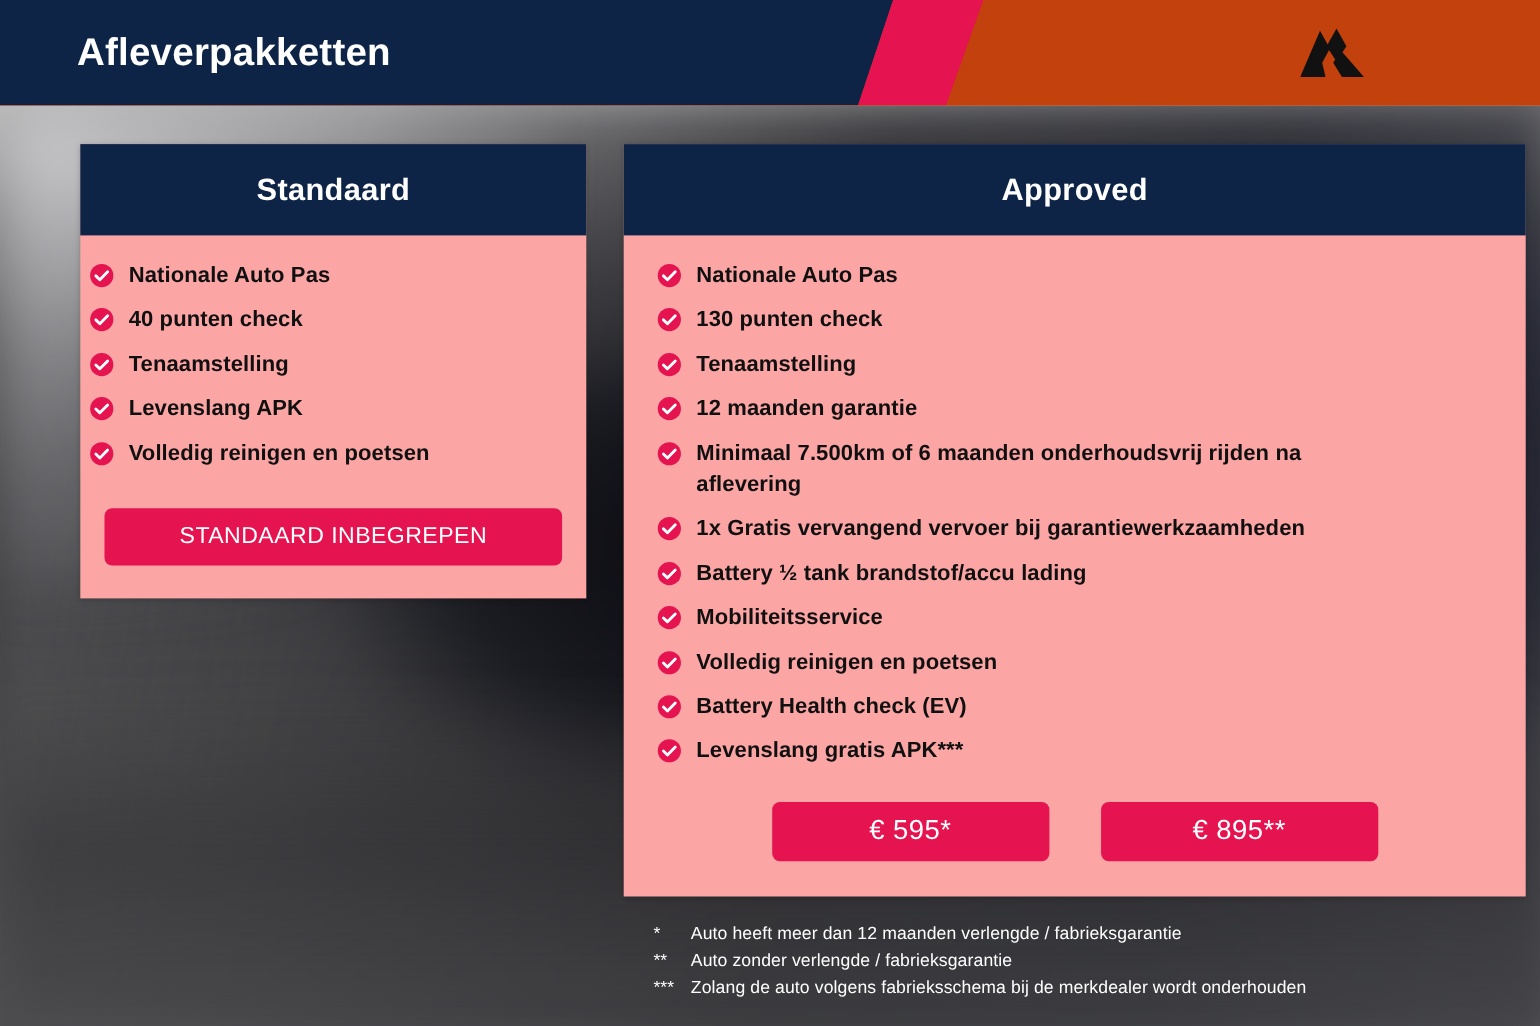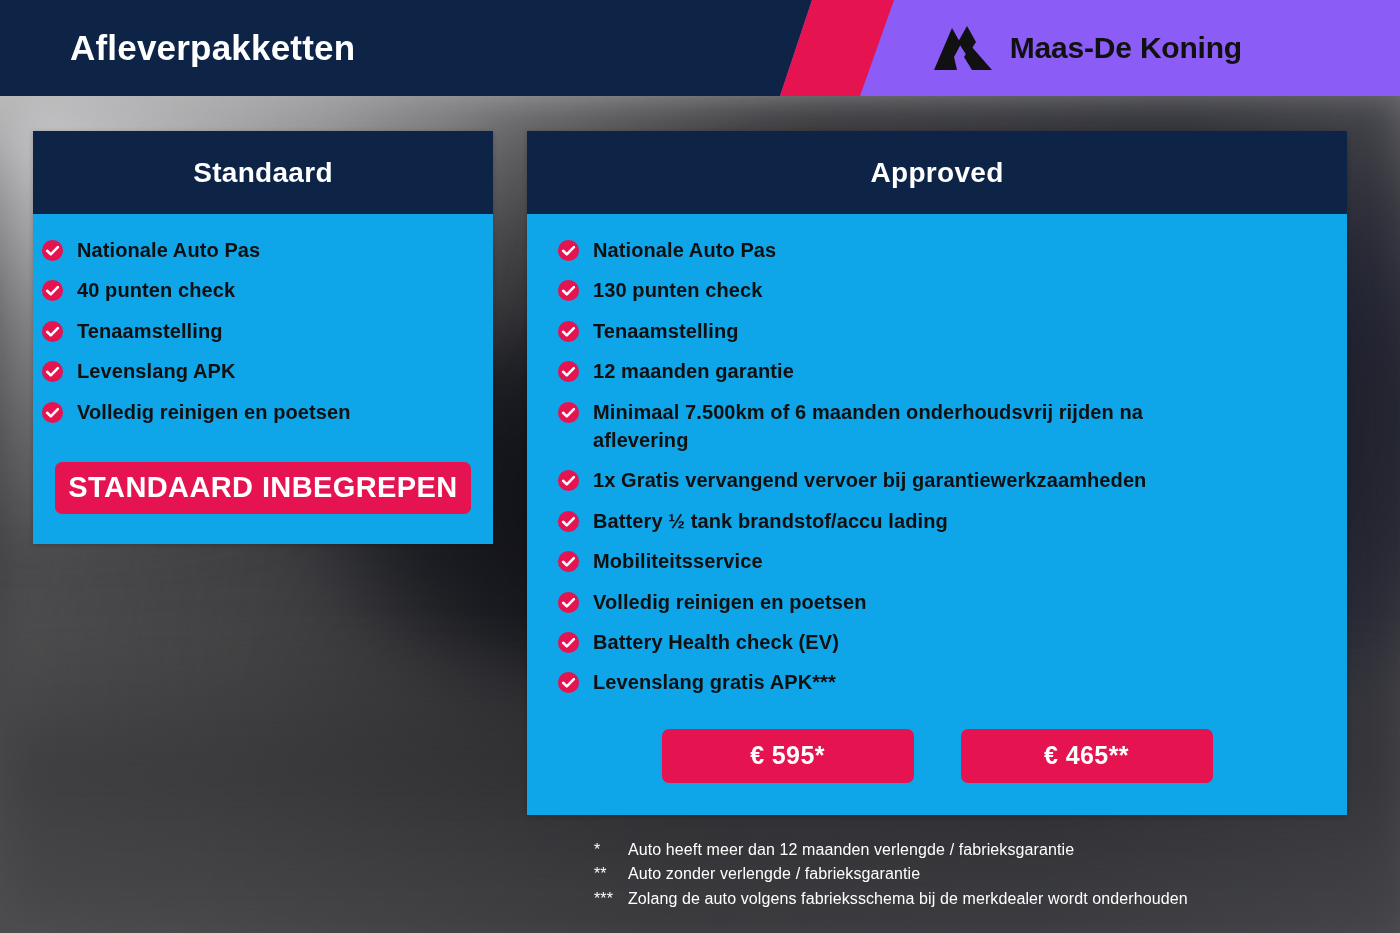--- a/index.html
+++ b/index.html
@@ -56,21 +56,21 @@
     left: 0; top: 0; width: 480px; height: 430px;
     background: linear-gradient(140deg, rgba(225,225,228,0.85) 0%, rgba(150,150,155,0.35) 45%, rgba(0,0,0,0) 80%);
     filter: blur(30px);
   }
 
   
   .header {
     position: absolute;
     left: 0; top: 0;
     width: 1400px; height: 96px;
-    background: #8b5cf6;
+    background: #c2410c;
     overflow: hidden;
     z-index: 5;
     padding-left: 43px;
   }
   .header-navy {
     position: absolute;
     left: 0; top: 0;
     width: 820px; height: 96px;
     background: #0d2447;
     clip-path: polygon(0 0, 812px 0, 780px 96px, 0 96px);
@@ -108,23 +108,24 @@
     color: #111111;
     font-size: 30px;
     font-weight: bold;
     letter-spacing: -0.2px;
     white-space: nowrap;
   }
 
   
   .card {
     position: absolute;
-    background: #0ea5e9;
+    background: #fca5a5;
     z-index: 4;
     box-shadow: 0 1px 5px rgba(0,0,0,0.22);
+    margin-left: 40px;
   }
   .card-standaard { left: 33px; top: 131px; width: 460px; }
   .card-approved  { left: 527px; top: 131px; width: 820px; }
 
   .card-head {
     background: #0d2447;
     height: 83px;
     display: flex;
     align-items: center;
     justify-content: center;
@@ -165,43 +166,43 @@
   
   .cta-wrap { padding: 24px 22px 30px 22px; }
   .cta-button {
     display: flex;
     align-items: center;
     justify-content: center;
     height: 52px;
     background: #e5134f;
     border-radius: 7px;
     color: #ffffff;
-    font-size: 29px;
-    font-weight: bold;
+    font-size: 21px;
+    font-weight: normal;
     letter-spacing: 0.4px;
     border: none;
     width: 100%;
     cursor: pointer;
     font-family: "Liberation Sans", sans-serif;
   }
 
   
   .price-row {
     display: flex;
     justify-content: center;
     gap: 47px;
     padding: 20px 0 32px 0;
   }
   .price-button {
     width: 252px; height: 54px;
     background: #e5134f;
     border-radius: 7px;
     color: #ffffff;
     font-size: 25px;
-    font-weight: bold;
+    font-weight: normal;
     display: flex;
     align-items: center;
     justify-content: center;
     border: none;
     cursor: pointer;
     letter-spacing: 0.4px;
     font-family: "Liberation Sans", sans-serif;
   }
 
   
@@ -240,21 +241,20 @@
   <div class="header">
     <div class="header-navy"></div>
     <div class="header-pink"></div>
     <div class="header-title">Afleverpakketten</div>
     <div class="brand">
       <svg class="brand-mark" width="60" height="48" viewBox="0 0 60 48" aria-hidden="true">
         <polygon points="0,46 18,4 27,20 20,33 23,46" fill="#111111"></polygon>
         <polygon points="24,18 33,2 42,18 33,32" fill="#111111"></polygon>
         <polygon points="37,22 58,46 38,46 30,33" fill="#111111"></polygon>
       </svg>
-      <span class="brand-name">Maas-De Koning</span>
     </div>
   </div>
 
   <div class="card card-standaard">
     <div class="card-head">
       <span class="card-head-title">Standaard</span>
     </div>
     <div class="card-body">
       <ul class="feature-list">
         <li class="feature">
@@ -378,21 +378,21 @@
         <li class="feature">
           <svg class="check-icon" viewBox="0 0 24 24">
             <circle cx="12" cy="12" r="11" fill="#e5134f"></circle>
             <path d="M6.4 12.3 L10.2 16 L17.6 8.5" fill="none" stroke="#ffffff" stroke-width="2.7" stroke-linecap="round" stroke-linejoin="round"></path>
           </svg>
           <span class="feature-text">Levenslang gratis APK***</span>
         </li>
       </ul>
       <div class="price-row">
         <button class="price-button">€ 595*</button>
-        <button class="price-button">€ 465**</button>
+        <button class="price-button">€ 895**</button>
       </div>
     </div>
   </div>
 
   <div class="footnotes">
     <div class="footnote">
       <span class="footnote-mark">*</span>
       <span>Auto heeft meer dan 12 maanden verlengde / fabrieksgarantie</span>
     </div>
     <div class="footnote">

